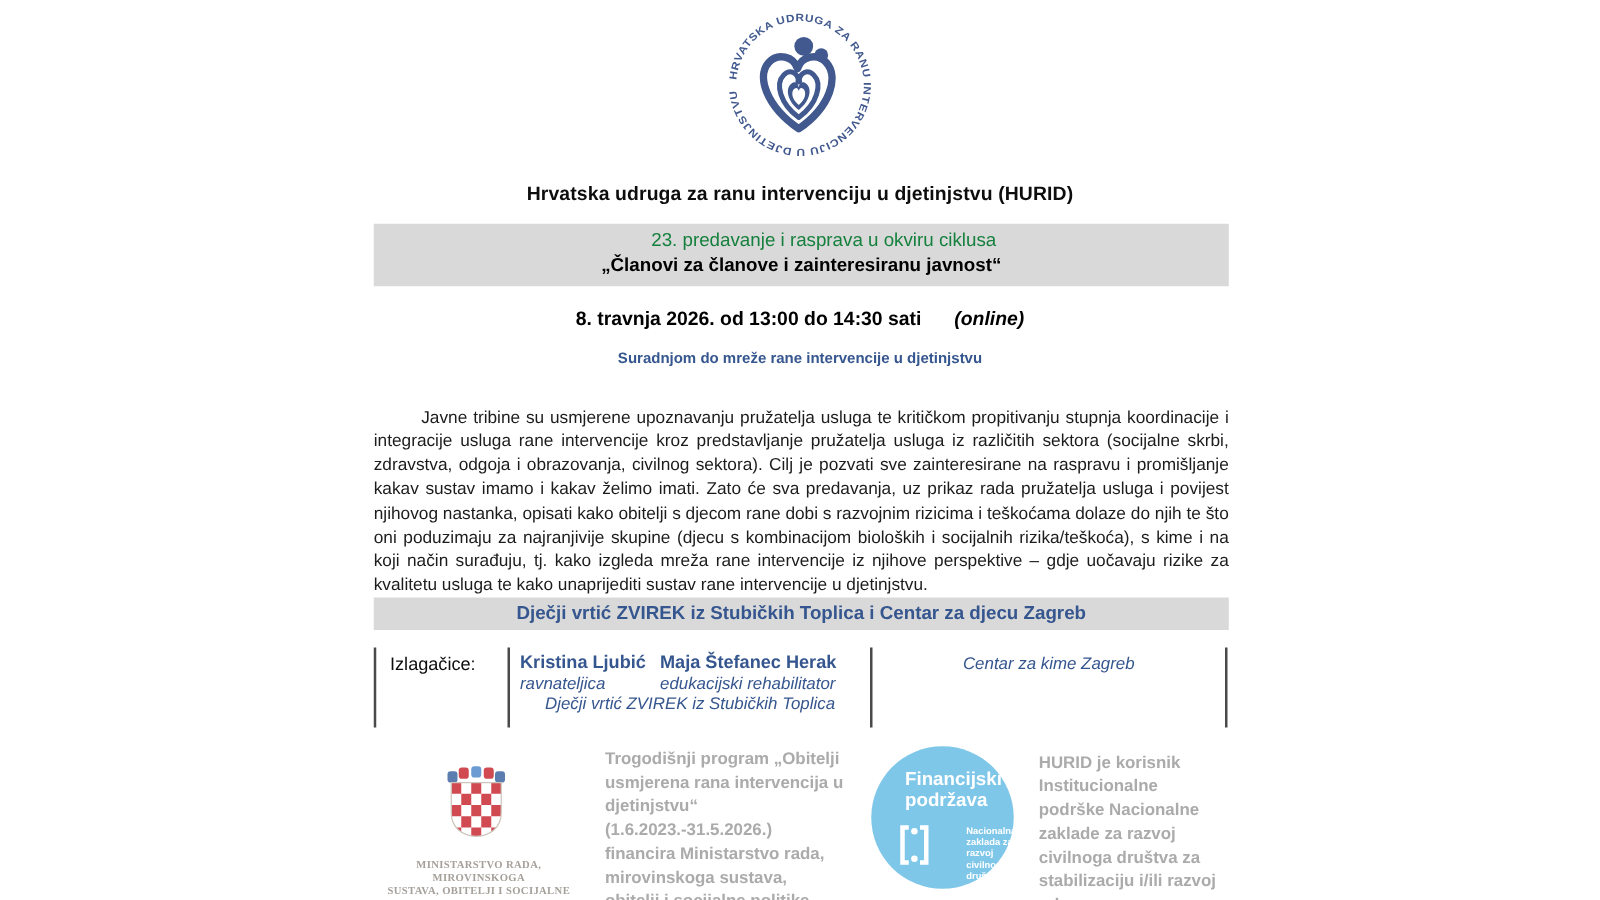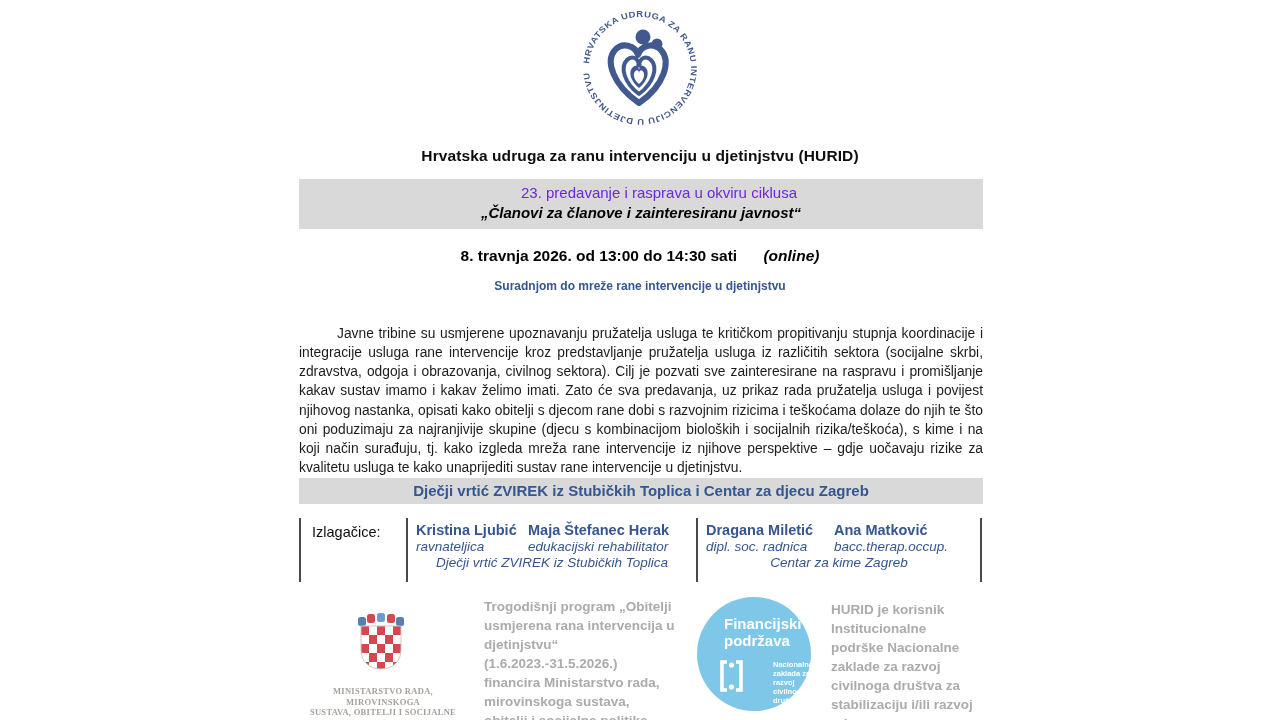--- a/index.html
+++ b/index.html
@@ -5,22 +5,22 @@
   html,body{margin:0;padding:0;background:#fff;}
   .page{position:relative;width:1280px;height:720px;background:#ffffff;overflow:hidden;
         font-family:"Liberation Sans", sans-serif;color:#111;}
   .centered{position:absolute;left:0;width:100%;text-align:center;}
   
   .logo{position:absolute;top:4px;left:50%;transform:translateX(-50%);}
   
   .doc-title{top:147px;font-size:15.5px;font-weight:bold;color:#0d0d0d;letter-spacing:0.1px;}
   .bar{position:absolute;left:299px;width:684px;background:#d9d9d9;text-align:center;}
   .bar1{top:179px;height:50px;}
-  .bar1 .l1{font-size:15px;color:#6d28d9;padding-top:5px;padding-left:36px;}
-  .bar1 .l2{font-size:15px;font-weight:bold;color:#000;padding-top:3px;font-style:italic;}
+  .bar1 .l1{font-size:15px;color:#15803d;padding-top:5px;padding-left:36px;}
+  .bar1 .l2{font-size:15px;font-weight:bold;color:#000;padding-top:3px;}
   .date-line{top:247px;font-size:15.5px;font-weight:bold;color:#000;}
   .date-line .online{font-style:italic;margin-left:22px;}
   .lecture-title{top:279px;font-size:12px;font-weight:bold;color:#35568e;}
   
   .body-par{position:absolute;top:310px;left:299px;width:684px;font-size:13.8px;line-height:19.2px;
             text-align:justify;text-indent:38px;color:#1c1c1c;}
   .bar2{top:478px;height:26px;line-height:26px;font-size:15px;font-weight:bold;color:#35568e;}
   
   .speakers{position:absolute;top:518px;left:299px;width:684px;height:64px;display:flex;align-items:stretch;}
   .vsep{width:2px;background:#4a4a4a;}
@@ -106,30 +106,20 @@
         </div>
         <div class="person p2">
           <span class="p-name">Maja Štefanec Herak</span>
           <span class="p-role">edukacijski rehabilitator</span>
         </div>
       </div>
       <div class="g-org">Dječji vrtić ZVIREK iz Stubičkih Toplica</div>
     </div>
     <div class="vsep"></div>
     <div class="group g2">
-      <div class="names-row">
-        <div class="person p1">
-          <span class="p-name">Dragana Miletić</span>
-          <span class="p-role">dipl. soc. radnica</span>
-        </div>
-        <div class="person p2">
-          <span class="p-name">Ana Matković</span>
-          <span class="p-role">bacc.therap.occup.</span>
-        </div>
-      </div>
       <div class="g-org">Centar za kime Zagreb</div>
     </div>
     <div class="vsep"></div>
   </div>
 
   <div class="coat">
     <svg width="50" height="62" viewBox="0 0 50 62">
       <defs>
         <clipPath id="shieldClip">
           <path d="M5 14 H45 V38 C45 50 36 57 25 57 C14 57 5 50 5 38 Z"></path>

